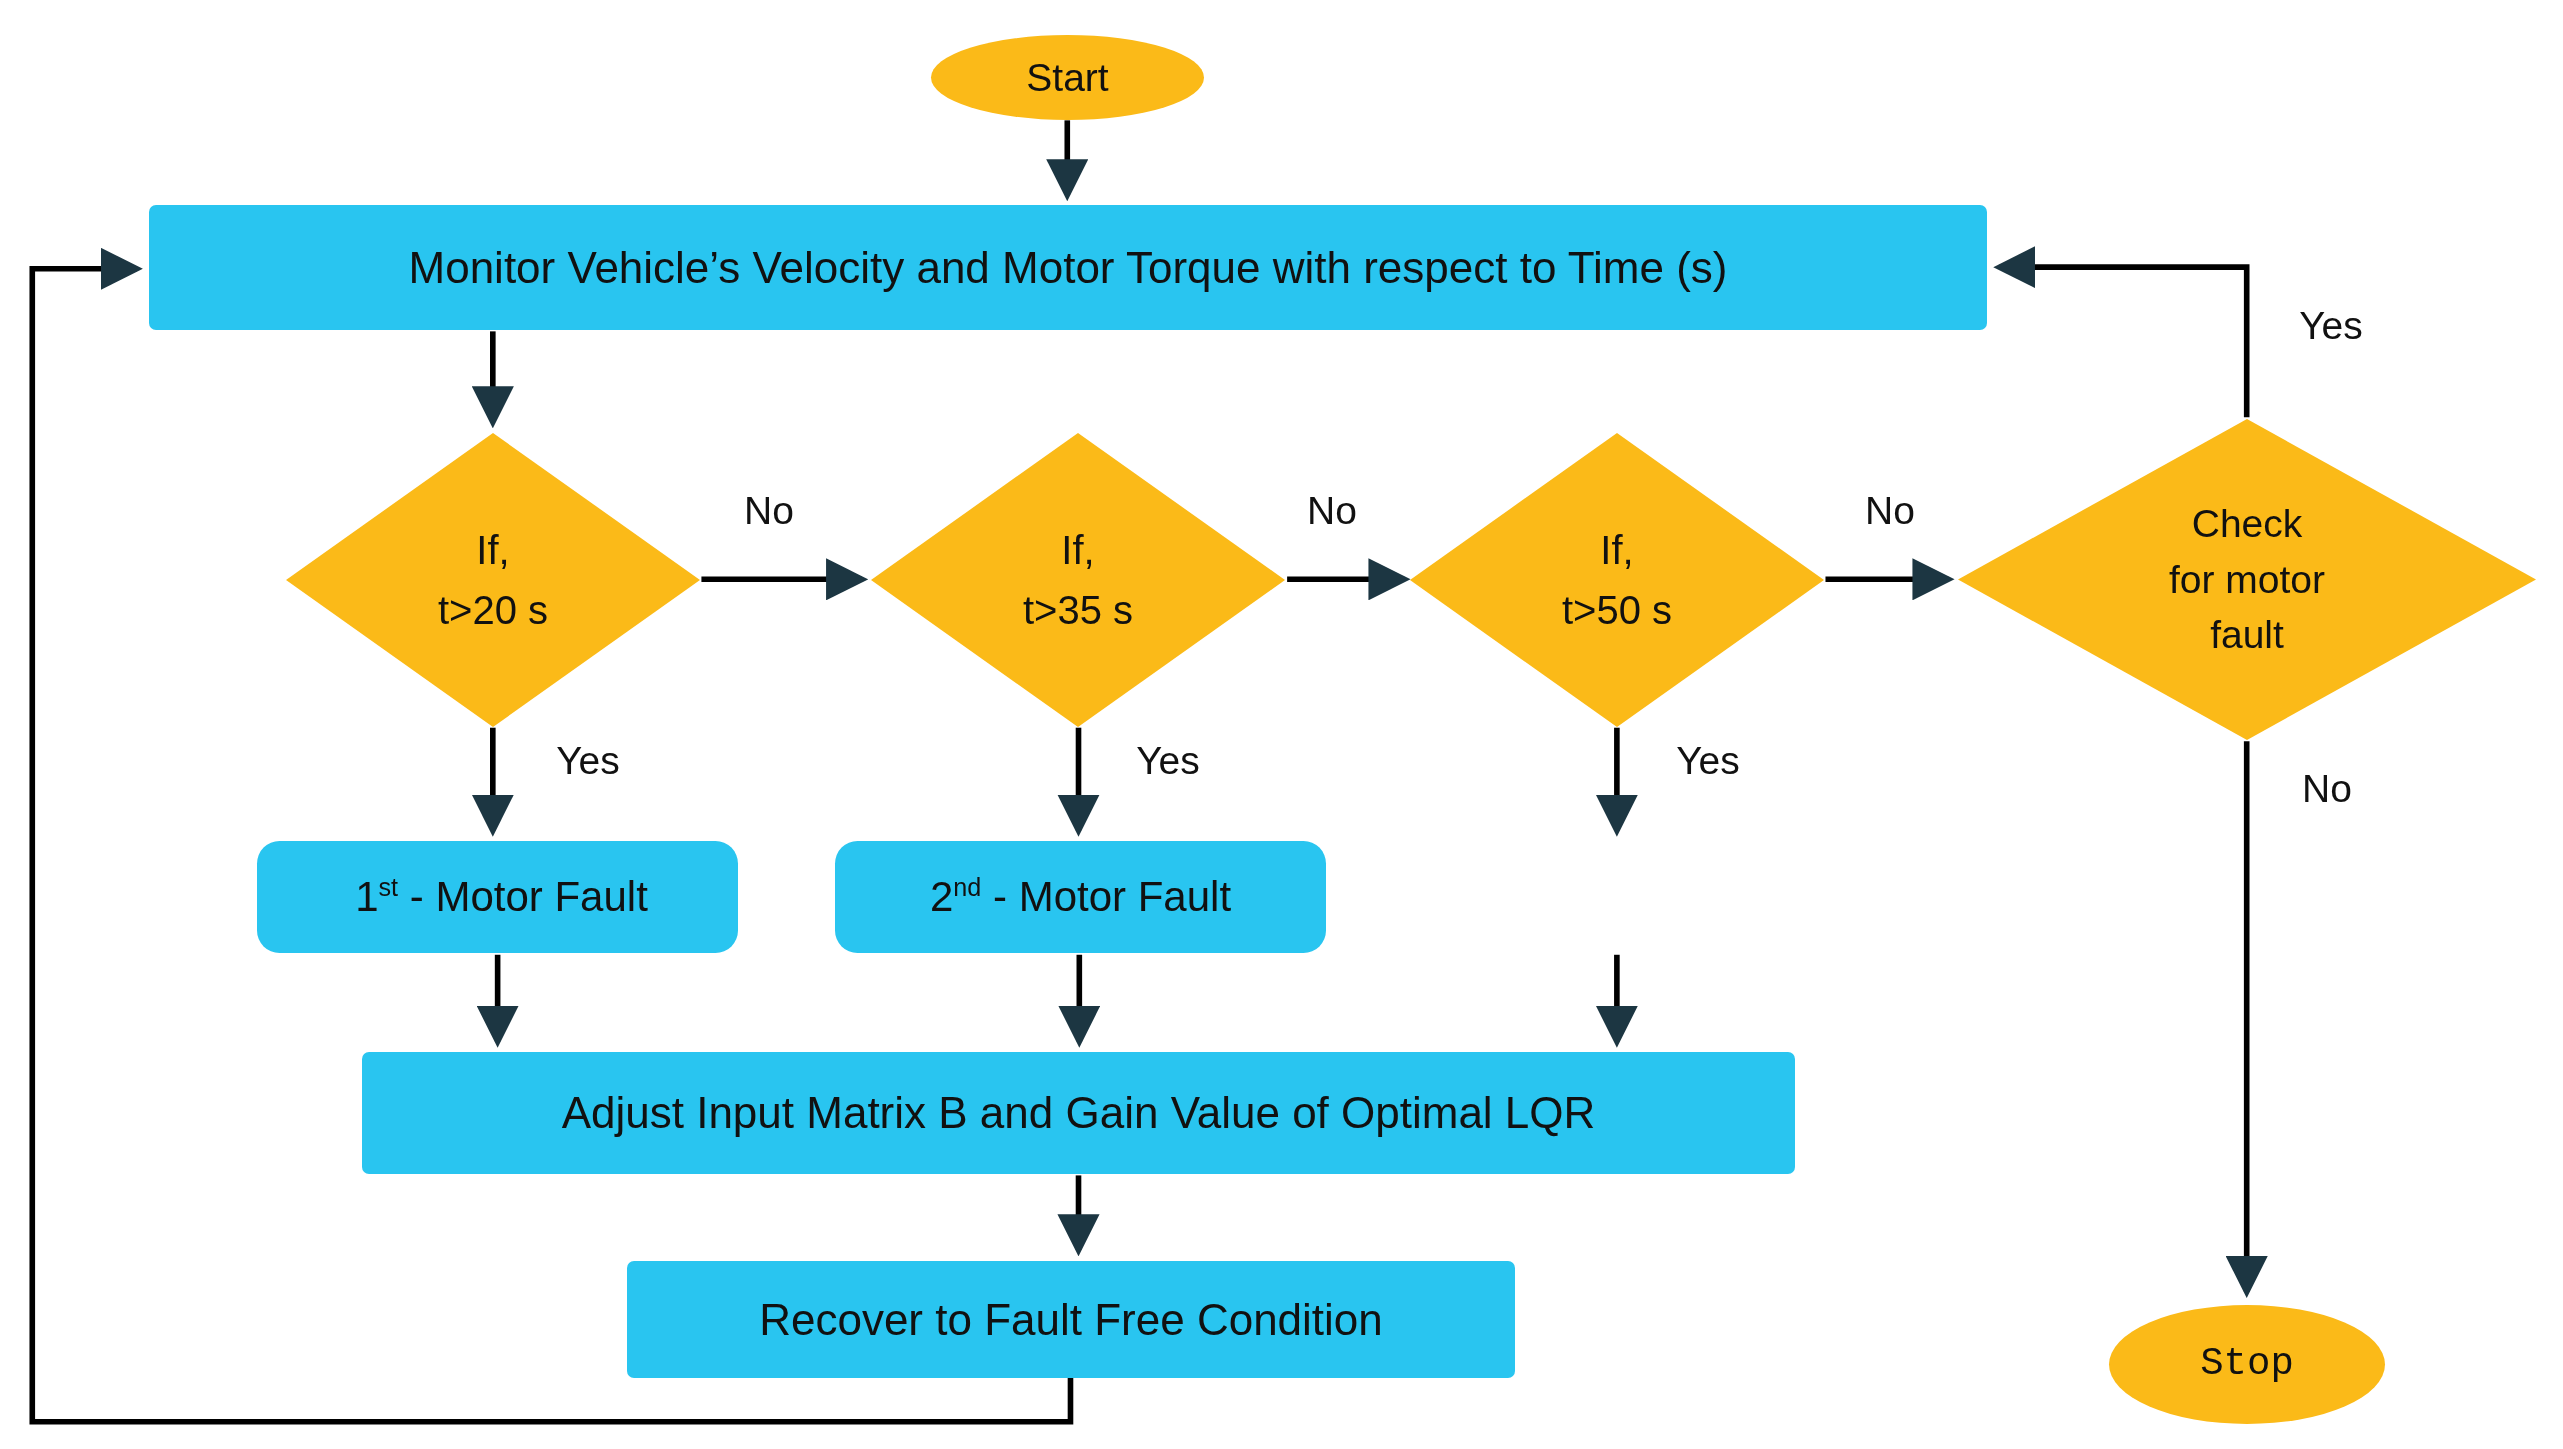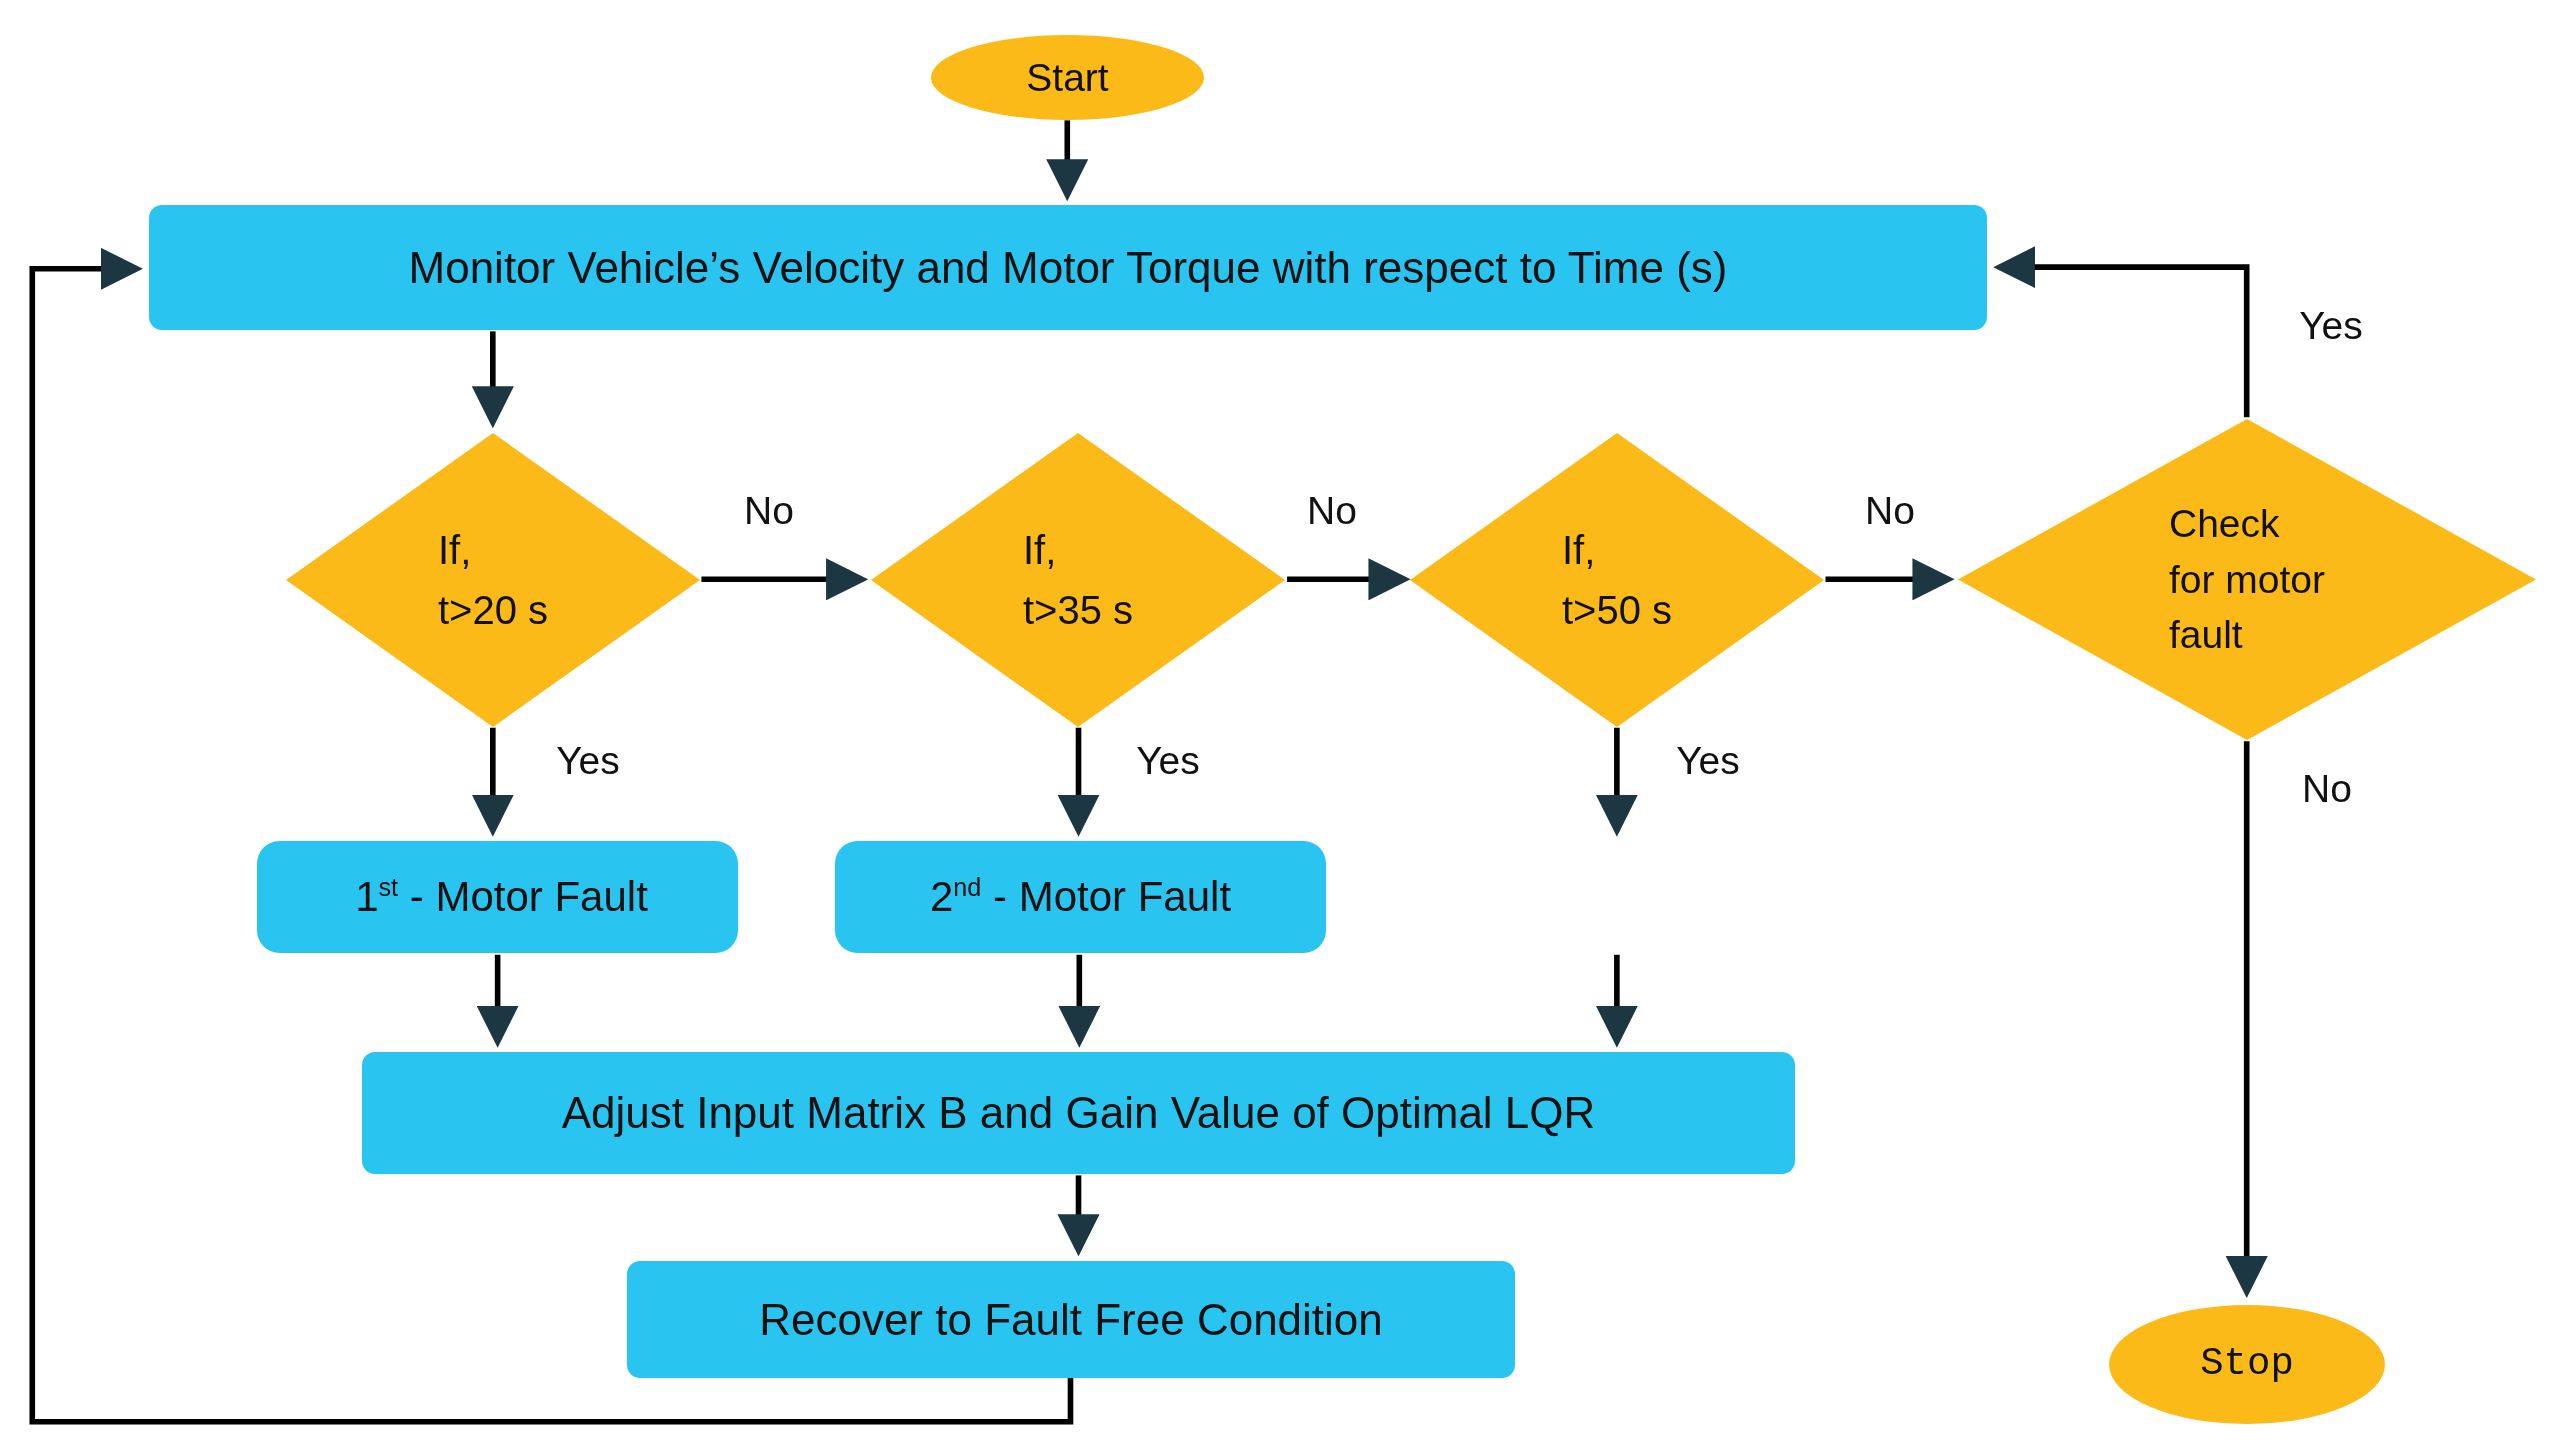--- a/index.html
+++ b/index.html
@@ -11,23 +11,23 @@
     --background:#FFFFFF;
   }
   html,body{margin:0;padding:0;background:var(--background);}
   body{font-family:"Liberation Sans", sans-serif;}
   .canvas{position:relative;width:2563px;height:1449px;background:var(--background);overflow:hidden;}
   svg.edges{position:absolute;left:0;top:0;}
   svg.edges .edge{fill:none;stroke:var(--line);stroke-width:7px;}
   #ah path{fill:var(--arrowhead);stroke:none;}
   .node{
     position:absolute;display:flex;align-items:center;justify-content:center;
-    color:var(--text);box-sizing:border-box;
+    text-align:center;color:var(--text);box-sizing:border-box;
   }
-  .proc{background:var(--node-cyan);border-radius:13px;}
+  .proc{background:var(--node-cyan);border-radius:7px;}
   .term{background:var(--node-orange);border-radius:50%;}
   .diamond{
     background:var(--node-orange);
     clip-path:polygon(50% 0%,100% 50%,50% 100%,0% 50%);
   }
   .f55{font-size:44px;}
   .f52{font-size:42px;}
   .f50{font-size:40px;line-height:1.5;}
   .f48{font-size:39px;line-height:1.42;}
   .edge-label{

